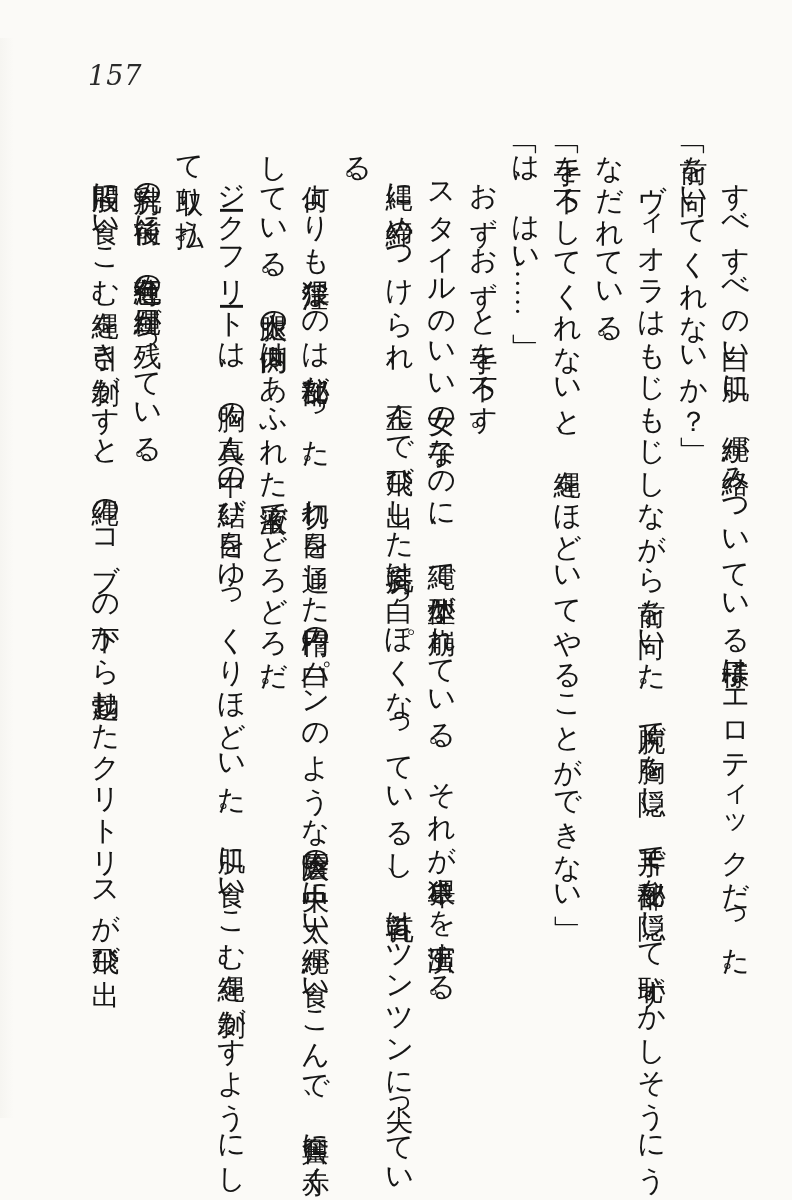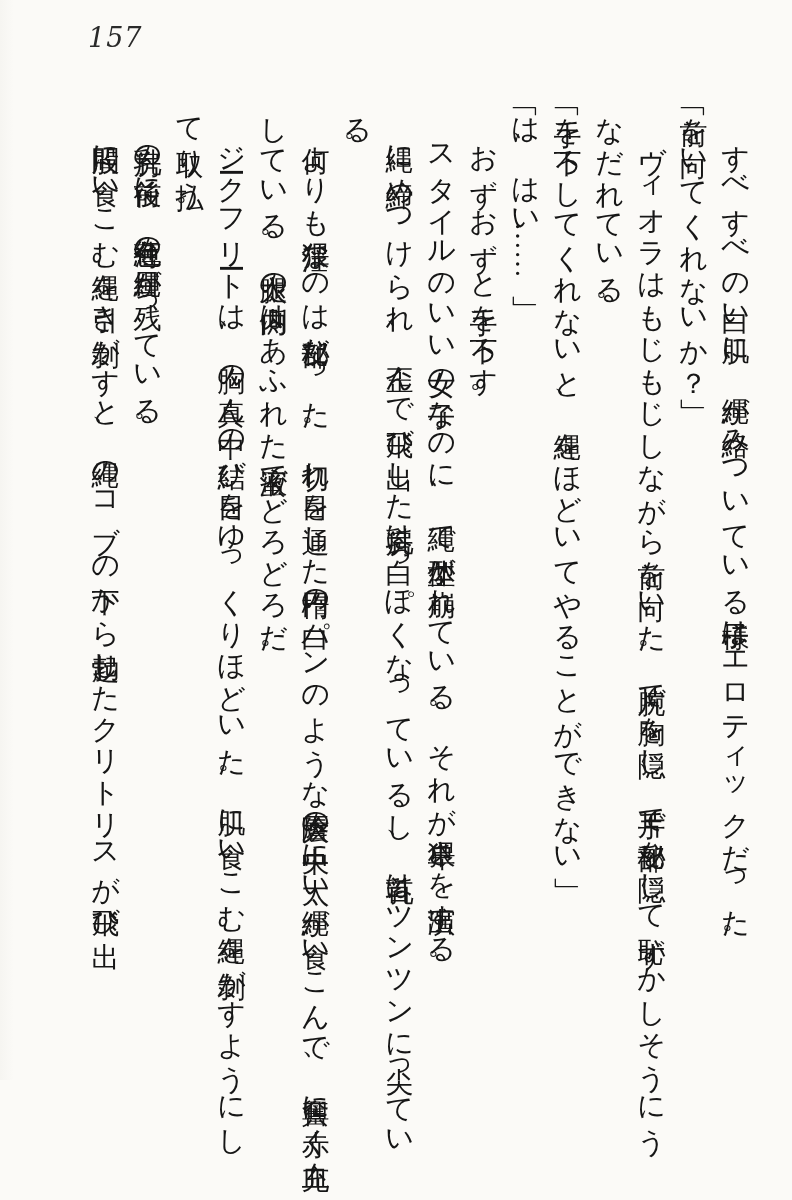--- a/index.html
+++ b/index.html
@@ -12,20 +12,21 @@
     background: #fbfaf7;
     overflow: hidden;
     position: relative;
   }
   .page {
     position: relative;
     width: 792px;
     height: 1080px;
     background: linear-gradient(90deg, #f6f5f1 0px, #fbfaf7 14px, #fbfaf7 100%);
     color: #1b1b1b;
+    margin-top: 38px;
   }
   .page-number {
     position: absolute;
     top: 22px;
     left: 88px;
     font-family: "DejaVu Serif", "Liberation Serif", serif;
     font-style: italic;
     font-size: 27px;
     letter-spacing: 1px;
     color: #2a2a2a;

